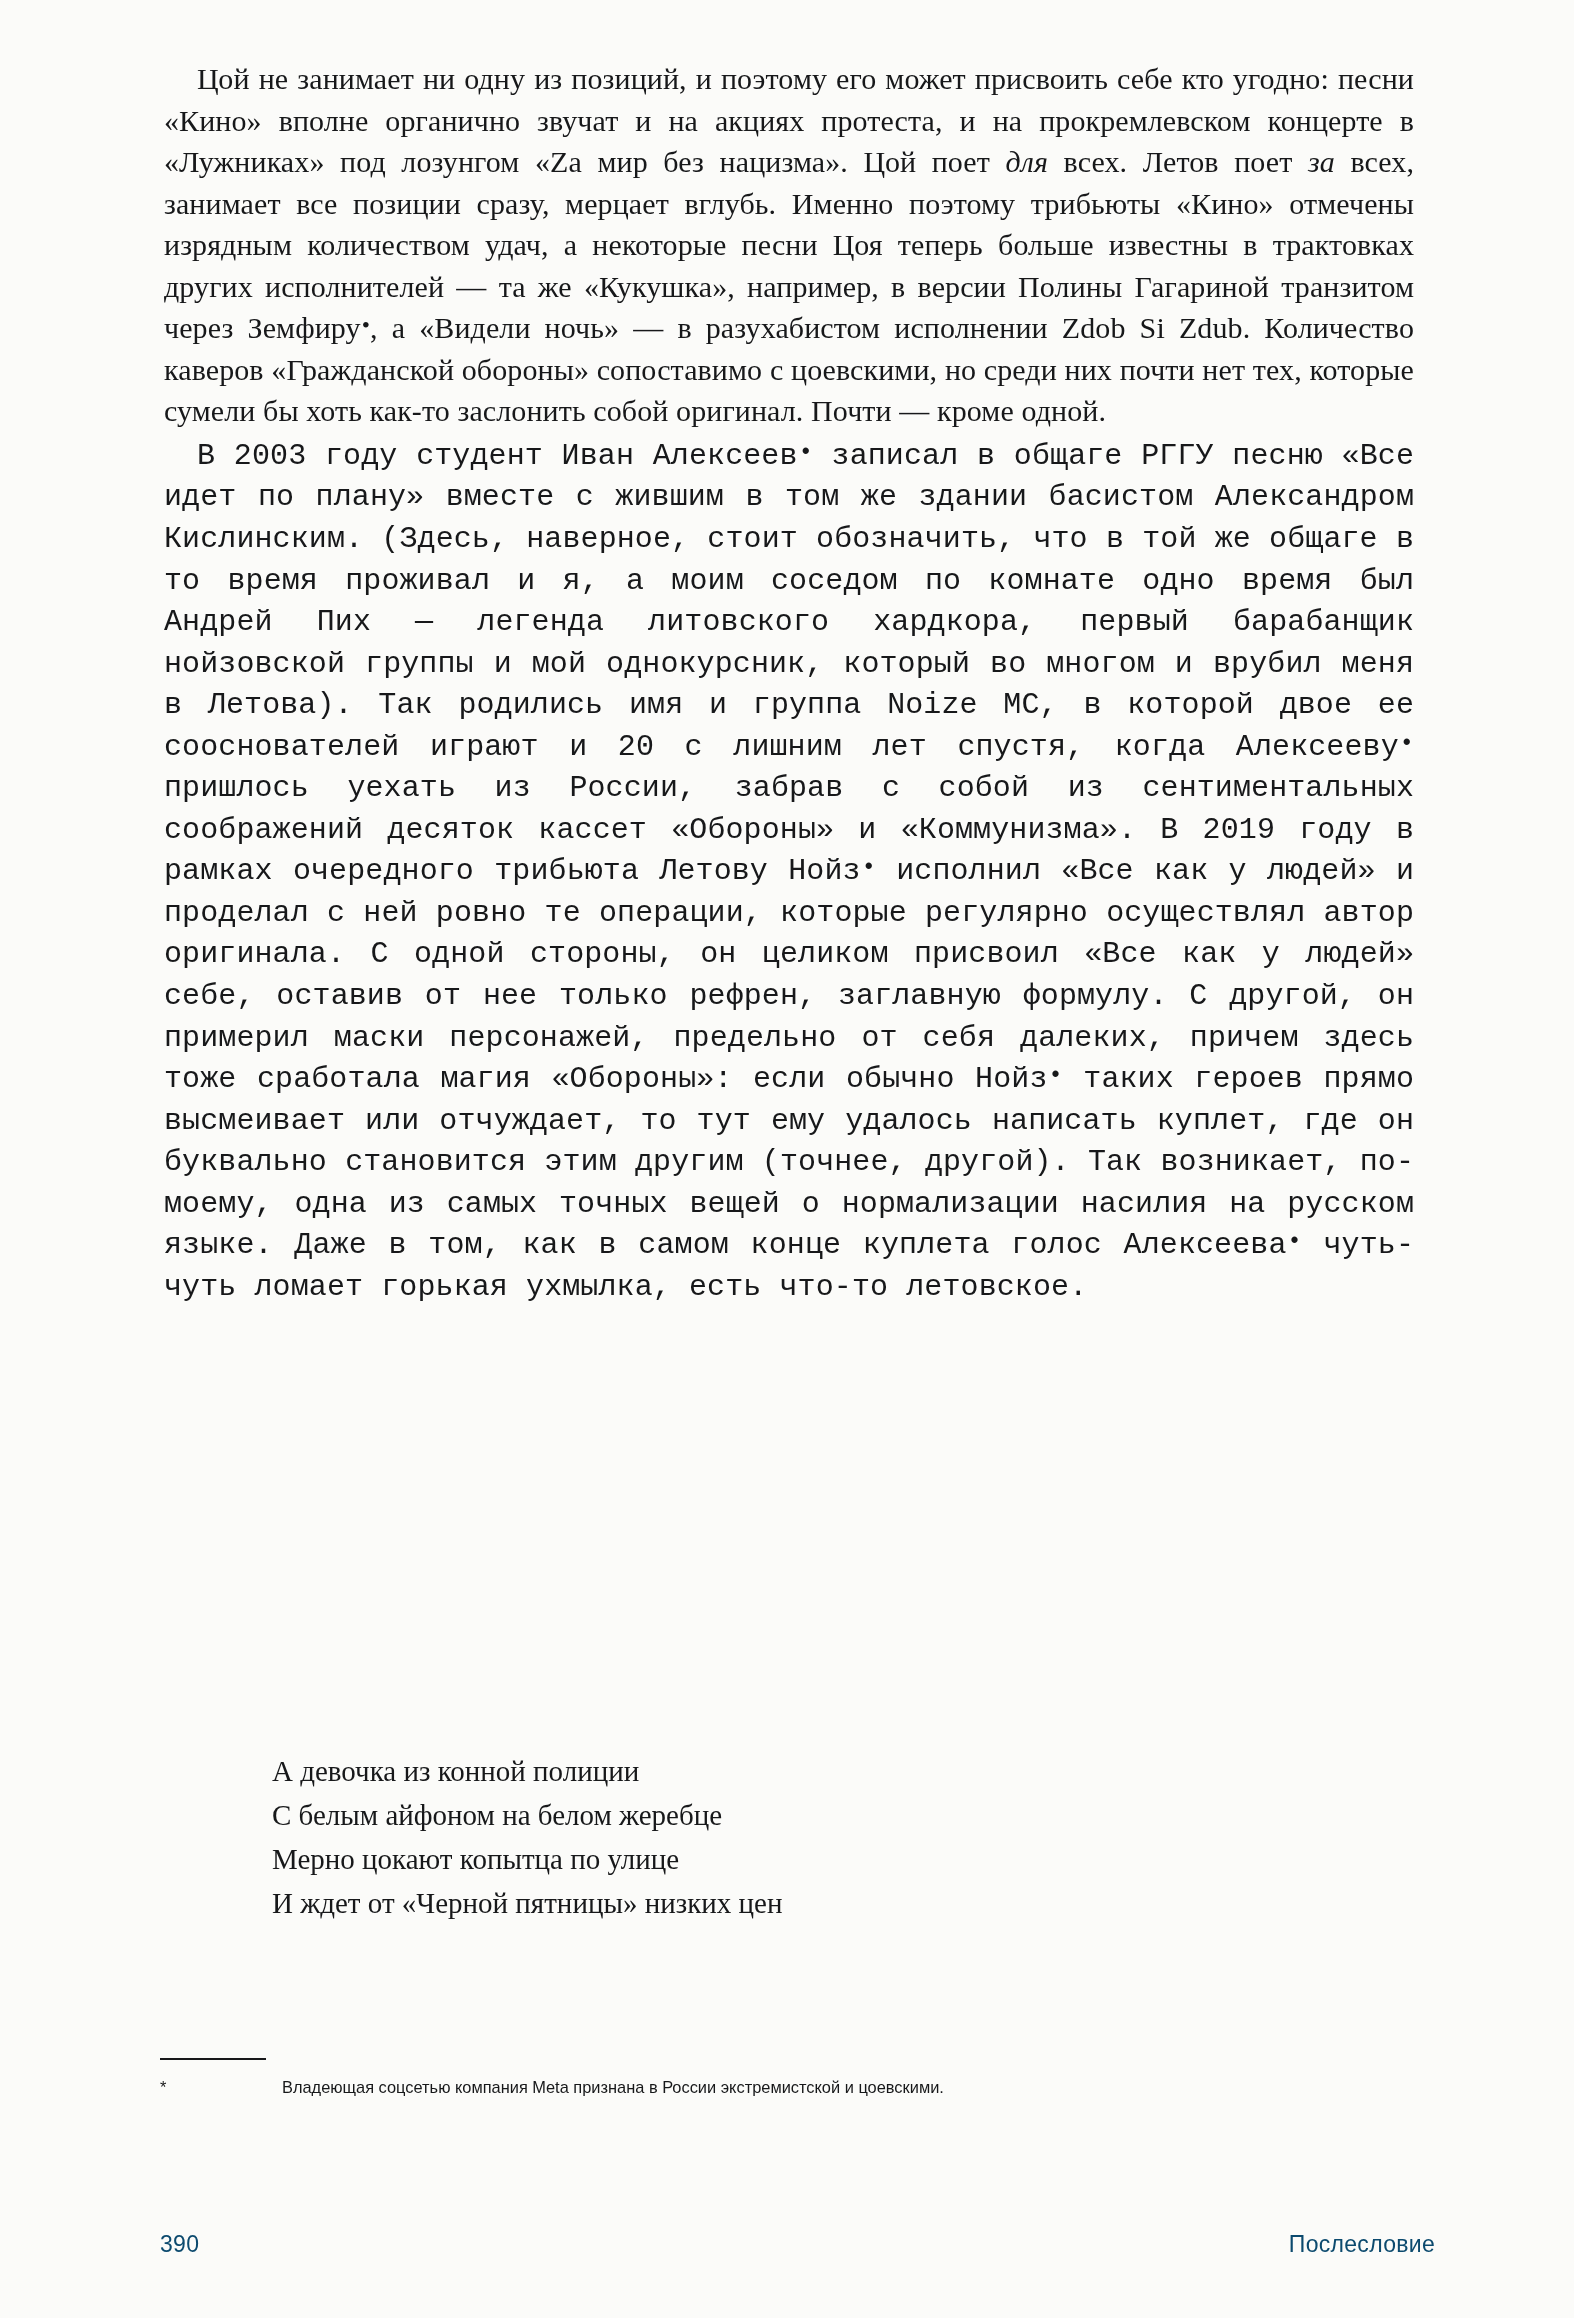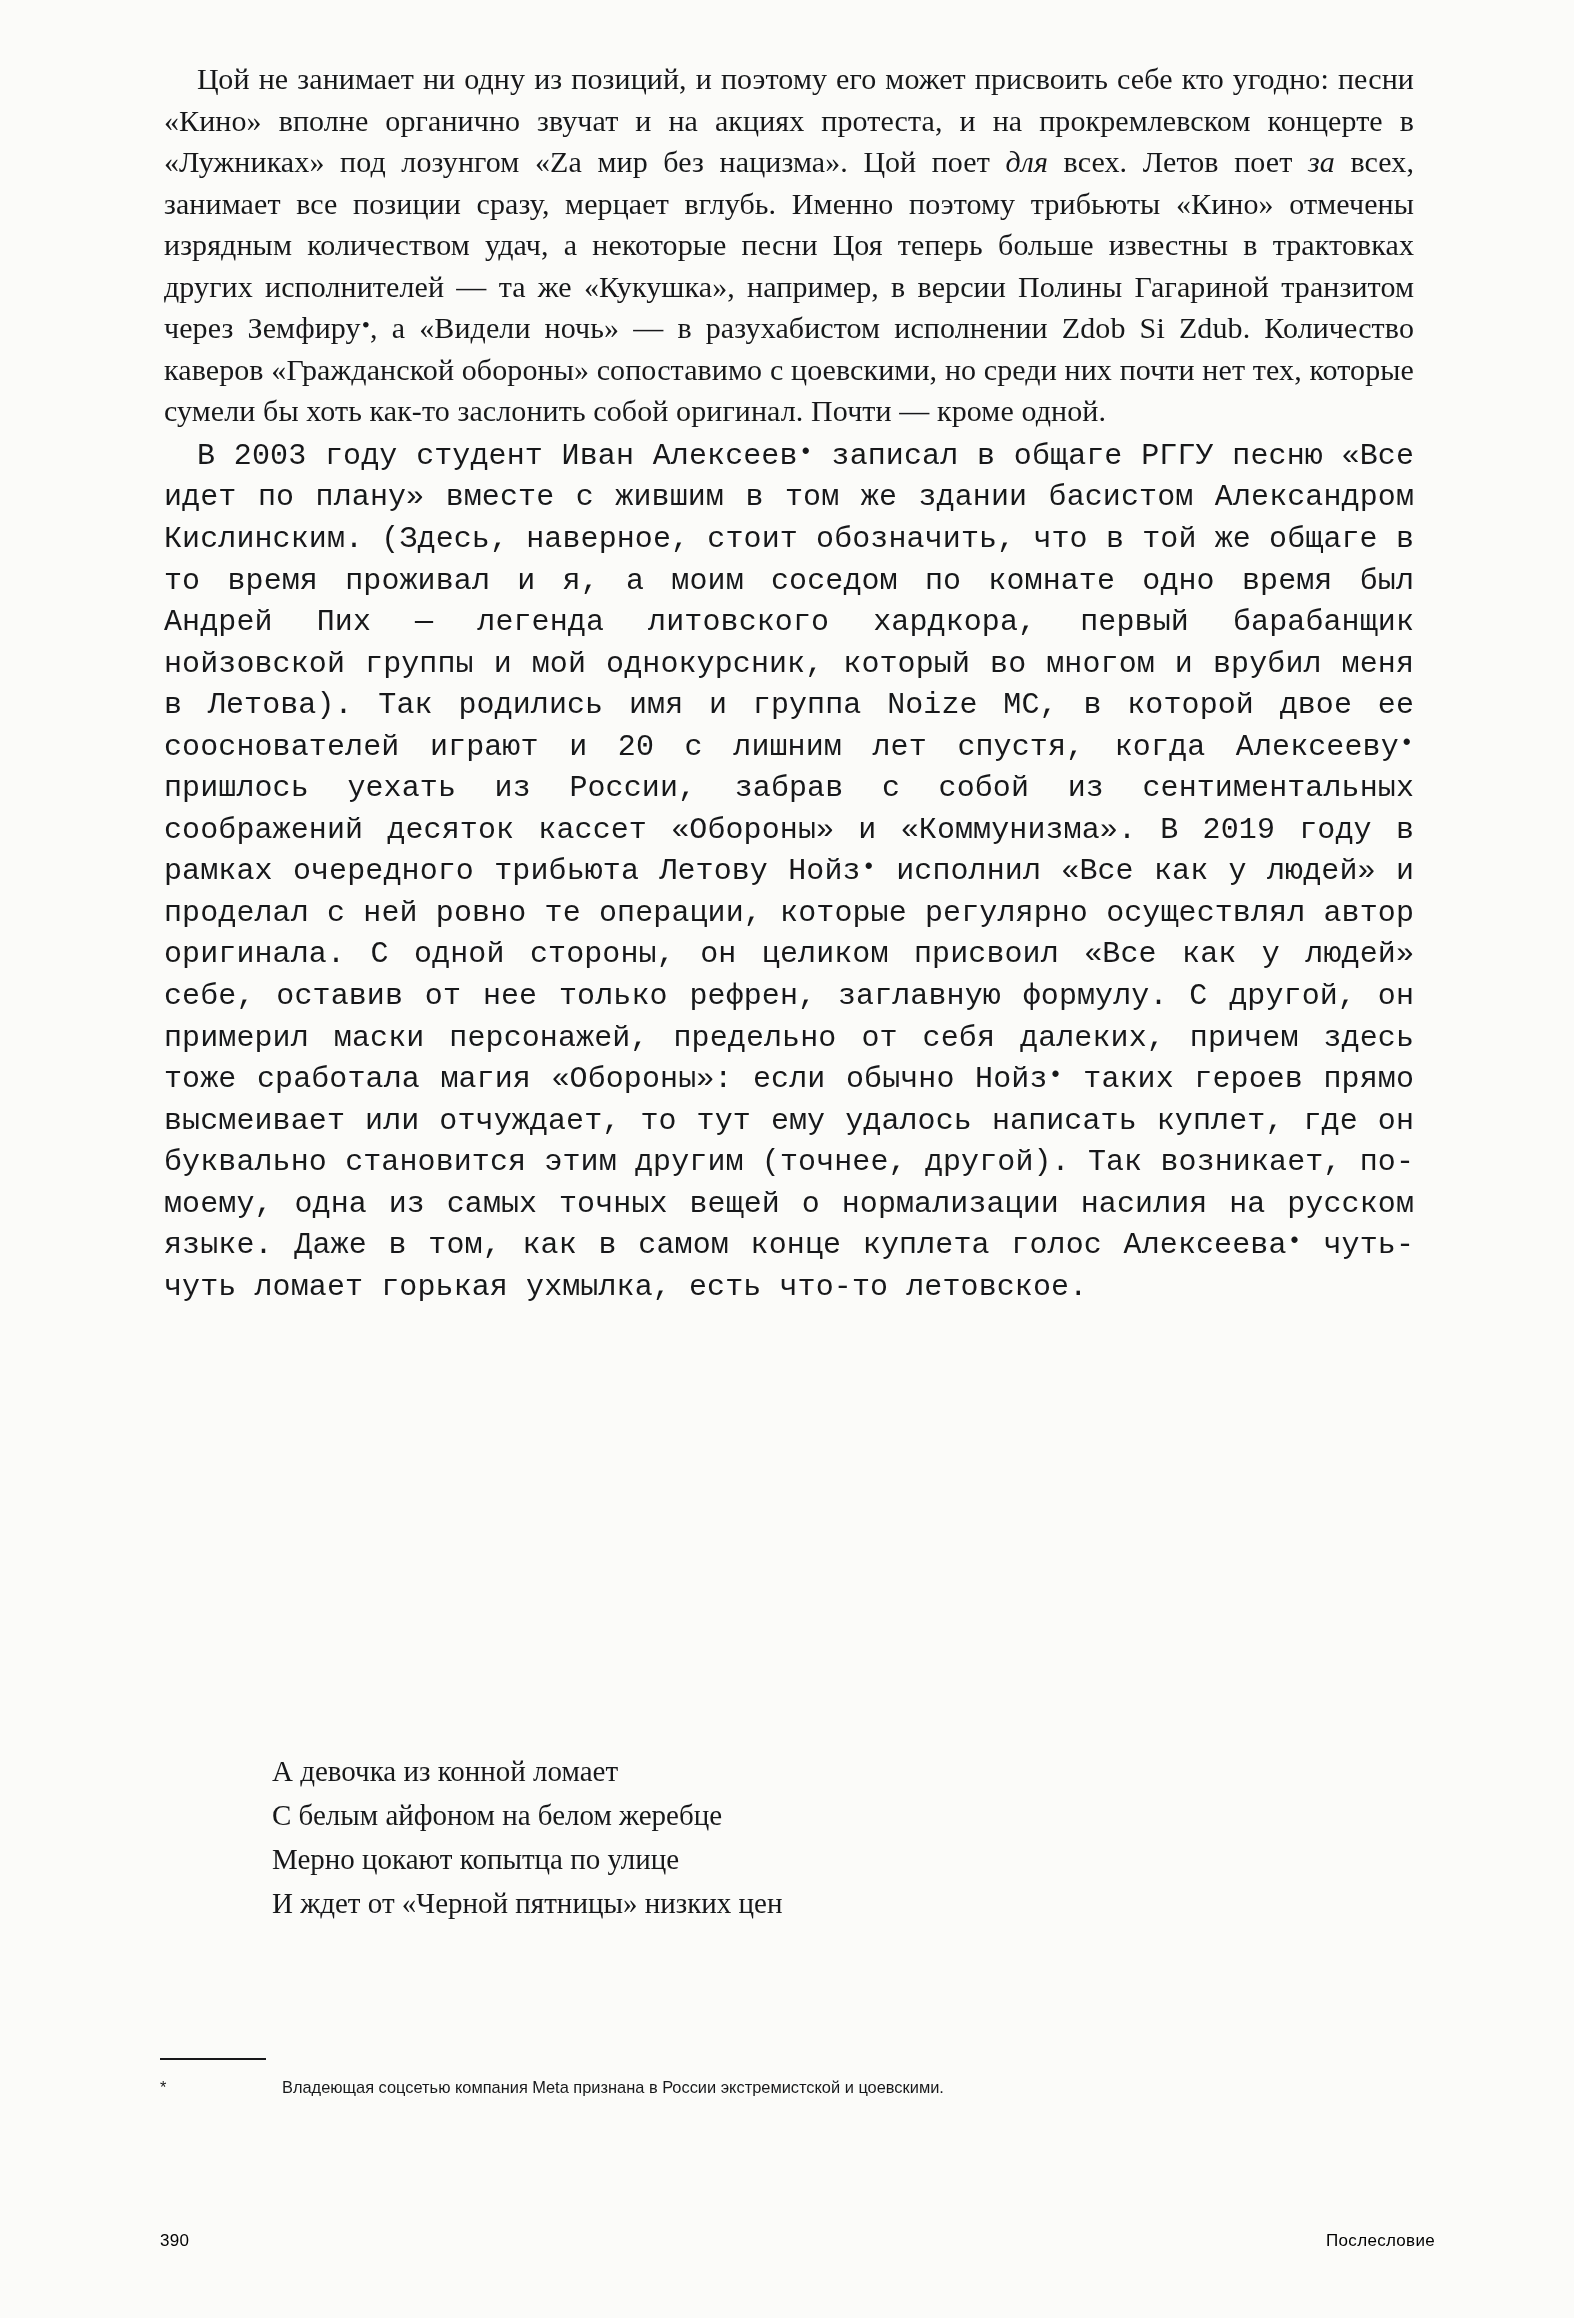--- a/index.html
+++ b/index.html
@@ -92,22 +92,22 @@
     flex: 0 0 122px;
   }
   .footnote-text {
     flex: 1 1 auto;
   }
 
   .folio {
     position: absolute;
     top: 2231px;
     font-family: "Liberation Sans", "DejaVu Sans", sans-serif;
-    font-size: 17px;
-    color: #000000;
+    font-size: 23px;
+    color: #0c4a6e;
     letter-spacing: 0.3px;
   }
   .folio-number {
     left: 160px;
   }
   .folio-section {
     right: 140px;
     text-align: right;
   }
 
@@ -129,21 +129,21 @@
       <span>Цой не занимает ни одну из позиций, и поэтому его может присвоить себе кто угодно: песни «Кино» вполне органично звучат и на акциях протеста, и на прокремлевском концерте в «Лужниках» под лозунгом «Za мир без нацизма». Цой поет <i>для</i> всех. Летов поет <i>за</i> всех, занимает все позиции сразу, мерцает вглубь. Именно поэтому трибьюты «Кино» отмечены изрядным количеством удач, а некоторые песни Цоя теперь больше известны в трактовках других исполнителей — та же «Кукушка», например, в версии Полины Гагариной транзитом через Земфиру<span class="dot">•</span>, а «Видели ночь» — в разухабистом исполнении Zdob Si Zdub. Количество каверов «Гражданской обороны» сопоставимо с цоевскими, но среди них почти нет тех, которые сумели бы хоть как-то заслонить собой оригинал. Почти — кроме одной.</span>
     </p>
 
     <p class="para indent">
       <span>В 2003 году студент Иван Алексеев<span class="dot">•</span> записал в общаге РГГУ песню «Все идет по плану» вместе с жившим в том же здании басистом Александром Кислинским. (Здесь, наверное, стоит обозначить, что в той же общаге в то время проживал и я, а моим соседом по комнате одно время был Андрей Пих — легенда литовского хардкора, первый барабанщик нойзовской группы и мой однокурсник, который во многом и врубил меня в Летова). Так родились имя и группа Noize MC, в которой двое ее сооснователей играют и 20 с лишним лет спустя, когда Алексееву<span class="dot">•</span> пришлось уехать из России, забрав с собой из сентиментальных соображений десяток кассет «Обороны» и «Коммунизма». В 2019 году в рамках очередного трибьюта Летову Нойз<span class="dot">•</span> исполнил «Все как у людей» и проделал с ней ровно те операции, которые регулярно осуществлял автор оригинала. С одной стороны, он целиком присвоил «Все как у людей» себе, оставив от нее только рефрен, заглавную формулу. С другой, он примерил маски персонажей, предельно от себя далеких, причем здесь тоже сработала магия «Обороны»: если обычно Нойз<span class="dot">•</span> таких героев прямо высмеивает или отчуждает, то тут ему удалось написать куплет, где он буквально становится этим другим (точнее, другой). Так возникает, по-моему, одна из самых точных вещей о нормализации насилия на русском языке. Даже в том, как в самом конце куплета голос Алексеева<span class="dot">•</span> чуть-чуть ломает горькая ухмылка, есть что-то летовское.</span>
     </p>
 
   </div>
 
   <div class="verse">
-    <p class="verse-line">А девочка из конной ломает</p>
+    <p class="verse-line">А девочка из конной полиции</p>
     <p class="verse-line">С белым айфоном на белом жеребце</p>
     <p class="verse-line">Мерно цокают копытца по улице</p>
     <p class="verse-line">И ждет от «Черной пятницы» низких цен</p>
   </div>
 
   <div class="footnote-rule"></div>
 
   <div class="footnote">
     <span class="footnote-mark">*</span>
     <span class="footnote-text">Владеющая соцсетью компания Meta признана в России экстремистской и цоевскими.</span>

